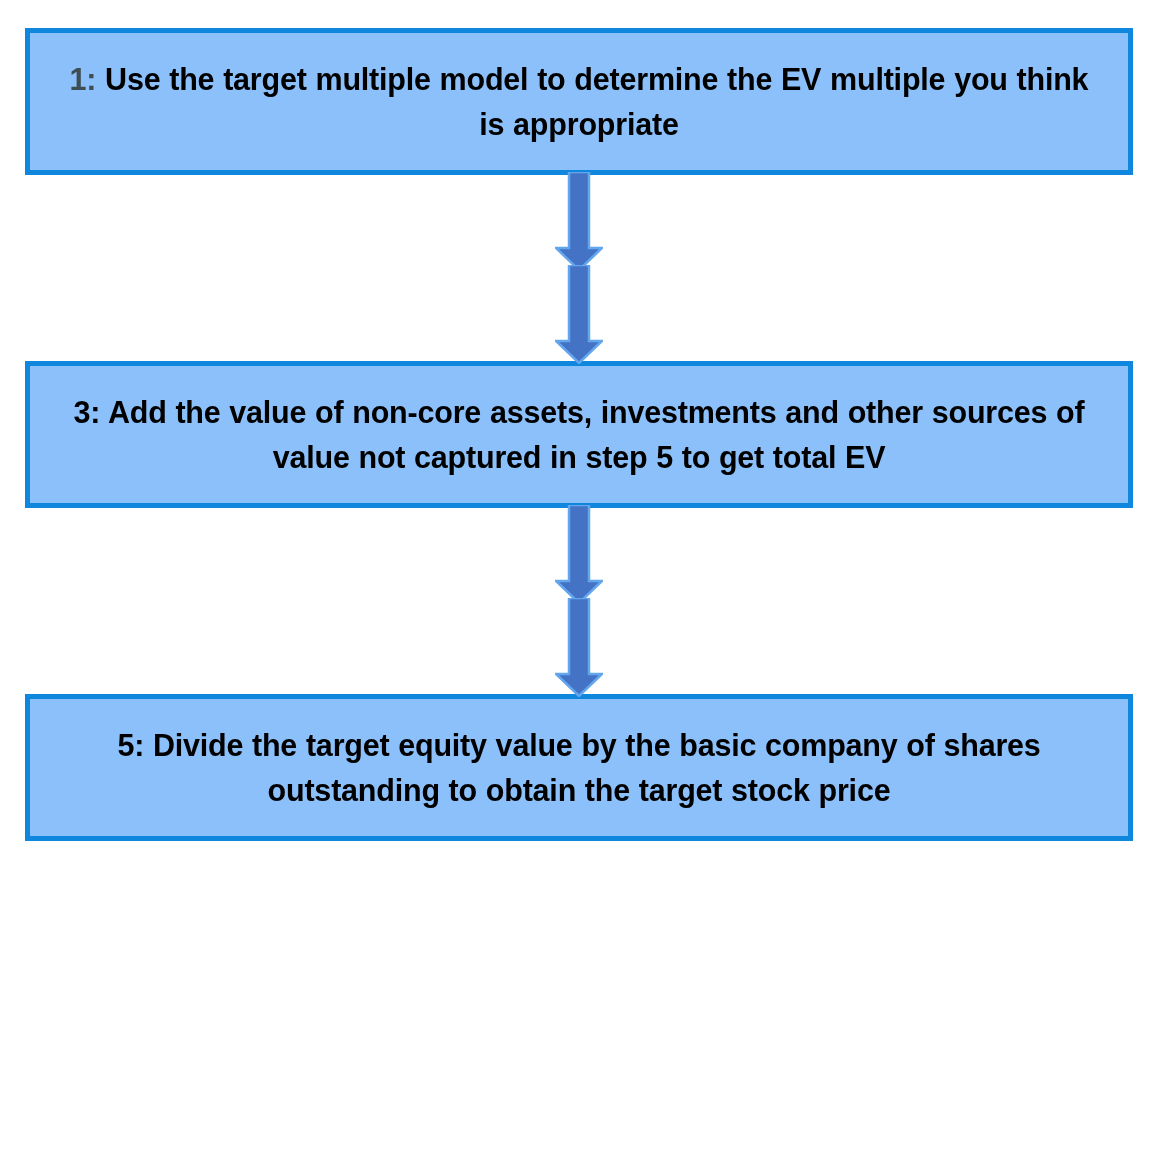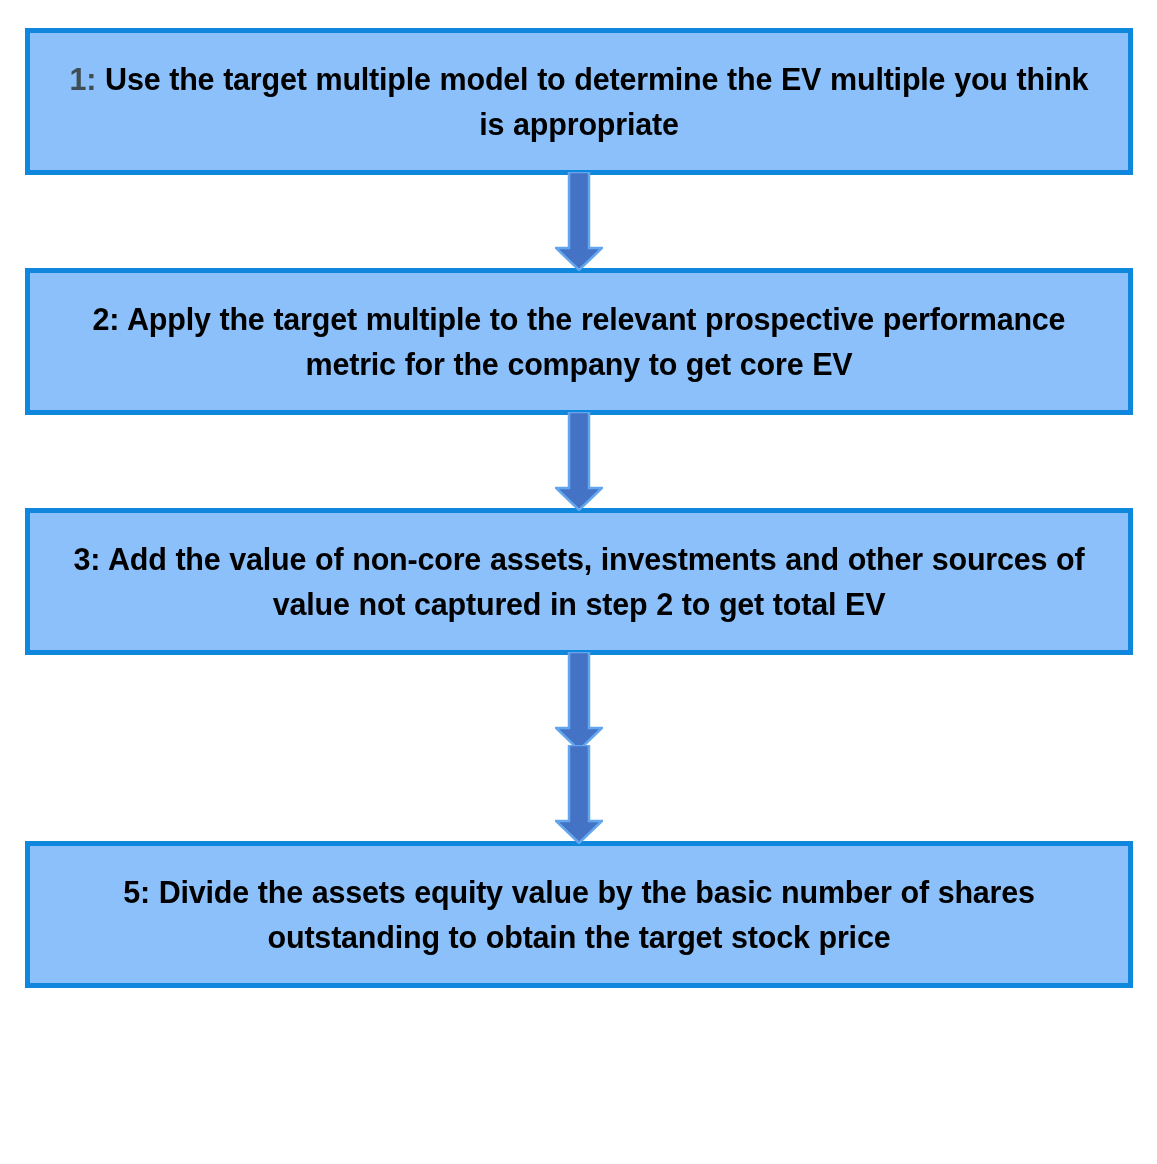--- a/index.html
+++ b/index.html
@@ -81,45 +81,42 @@
     <div class="step-box first">
       <div class="step-text"><span class="step-num">1:</span><span> Use the target multiple model to determine the EV multiple you think is appropriate</span></div>
     </div>
 
     <div class="connector">
       <svg class="arrow" viewBox="0 0 48 99" preserveAspectRatio="none">
         <polygon points="14,0 34,0 34,76 47,76 24,98 1,76 14,76" fill="#4472C4" stroke="#63A6EE" stroke-width="2.5"></polygon>
       </svg>
     </div>
 
-    <div class="step-box">
-      <div class="step-text"><span class="step-num">2:</span><span> Apply the target multiple to the relevant prospective performance metric for the company to get core EV</span></div>
-    </div>
 
     <div class="connector">
       <svg class="arrow" viewBox="0 0 48 99" preserveAspectRatio="none">
         <polygon points="14,0 34,0 34,76 47,76 24,98 1,76 14,76" fill="#4472C4" stroke="#63A6EE" stroke-width="2.5"></polygon>
       </svg>
     </div>
 
     <div class="step-box">
-      <div class="step-text"><span class="step-num">3:</span><span> Add the value of non-core assets, investments and other sources of value not captured in step 2 to get total EV</span></div>
+      <div class="step-text"><span class="step-num">3:</span><span> Add the value of non-core assets, investments and other sources of value not captured in step 5 to get total EV</span></div>
     </div>
 
     <div class="connector">
       <svg class="arrow" viewBox="0 0 48 99" preserveAspectRatio="none">
         <polygon points="14,0 34,0 34,76 47,76 24,98 1,76 14,76" fill="#4472C4" stroke="#63A6EE" stroke-width="2.5"></polygon>
       </svg>
     </div>
 
 
     <div class="connector">
       <svg class="arrow" viewBox="0 0 48 99" preserveAspectRatio="none">
         <polygon points="14,0 34,0 34,76 47,76 24,98 1,76 14,76" fill="#4472C4" stroke="#63A6EE" stroke-width="2.5"></polygon>
       </svg>
     </div>
 
     <div class="step-box">
-      <div class="step-text"><span class="step-num">5:</span><span> Divide the assets equity value by the basic number of shares outstanding to obtain the target stock price</span></div>
+      <div class="step-text"><span class="step-num">5:</span><span> Divide the target equity value by the basic company of shares outstanding to obtain the target stock price</span></div>
     </div>
 
   </div>
 </div>
 
 </body></html>

